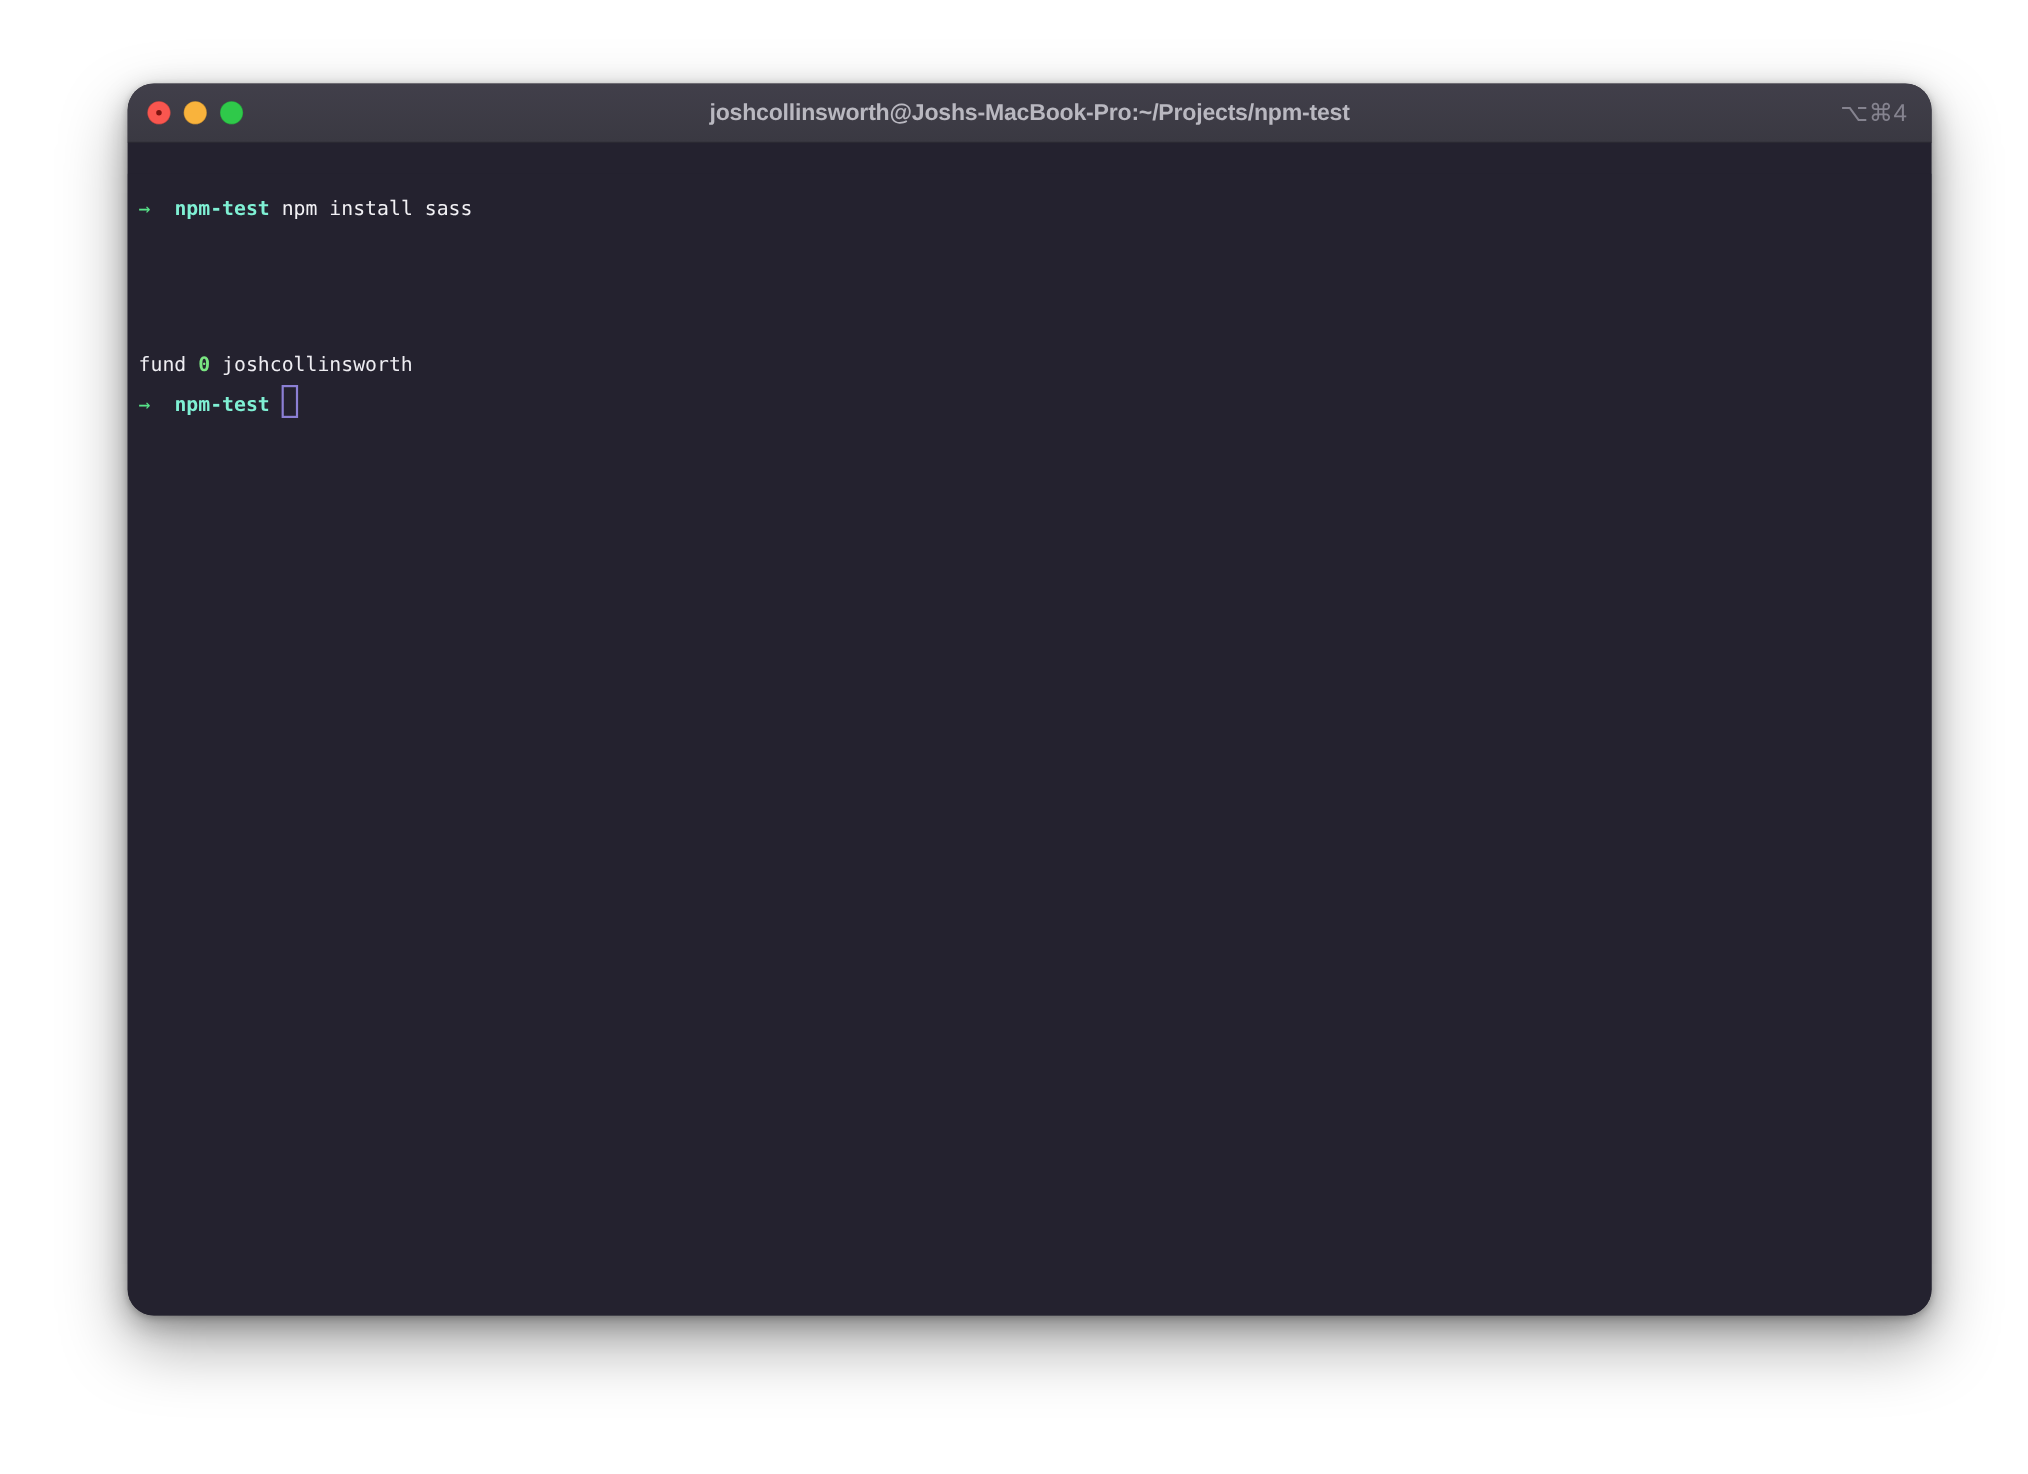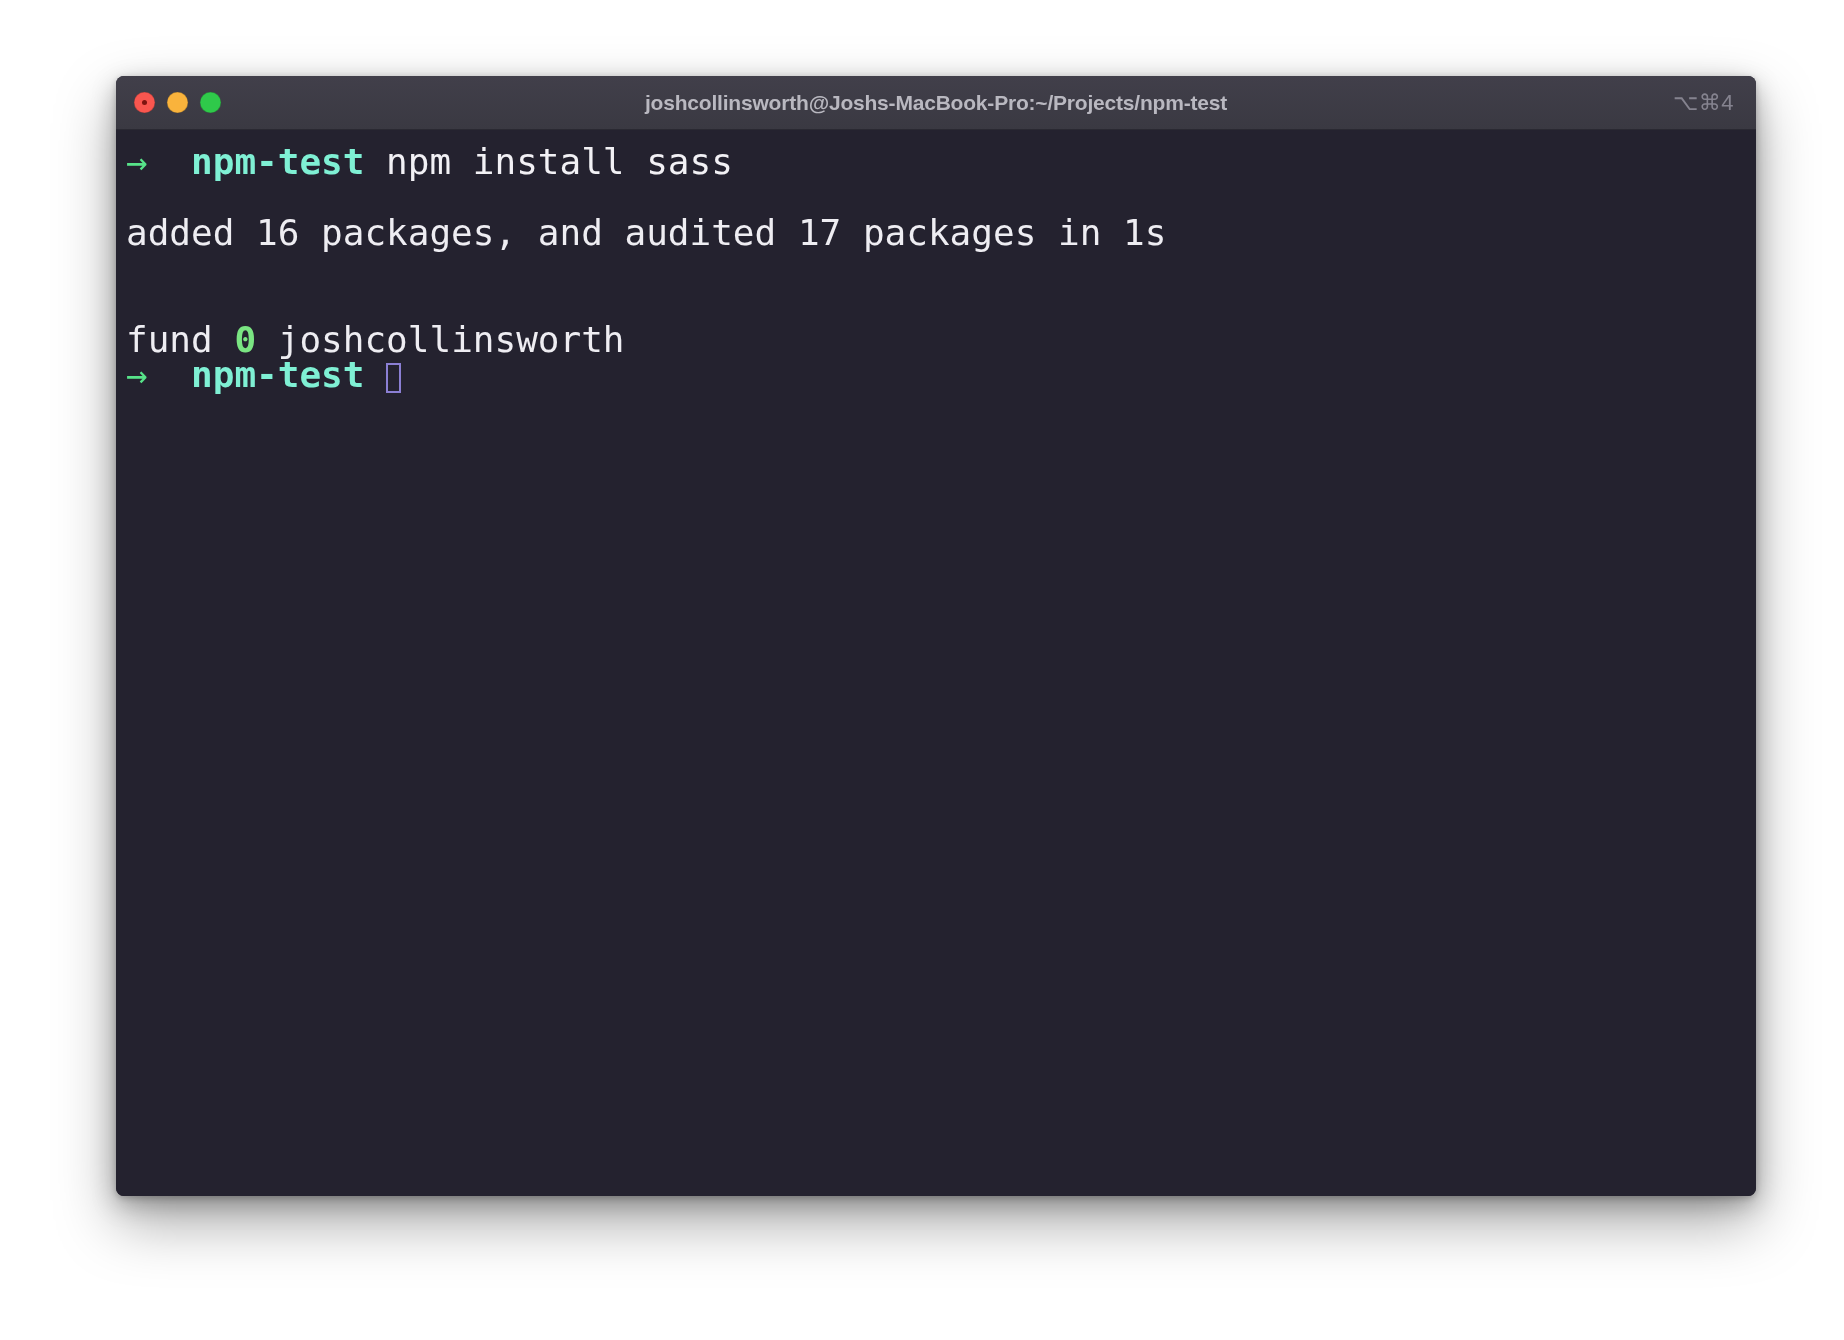--- a/index.html
+++ b/index.html
@@ -21,29 +21,30 @@
     background: #ffffff;
   }
 
   
   .terminal-window {
     position: absolute;
     left: 116px;
     top: 76px;
     width: 1640px;
     height: 1120px;
-    border-radius: 8px;
+    border-radius: 24px;
     background: #24222f;
     box-shadow:
        0 26px 60px rgba(0,0,0,0.34),
        0 8px 24px rgba(0,0,0,0.26),
        0 2px 6px rgba(0,0,0,0.20);
     overflow: hidden;
     display: flex;
     flex-direction: column;
+    gap: 28px;
   }
 
   
   .titlebar {
     position: relative;
     flex: 0 0 auto;
     height: 54px;
     background: linear-gradient(to bottom, #413f4a 0%, #3a3942 100%);
     border-bottom: 1px solid #2a2932;
     display: flex;
@@ -102,21 +103,21 @@
   
   .terminal-body {
     flex: 1 1 auto;
     background: #24222f;
     padding: 14px 0 0 0;
     overflow: hidden;
     position: relative;
   }
   .term-line {
     font-family: "DejaVu Sans Mono", "Liberation Mono", monospace;
-    font-size: 36px;
+    font-size: 18px;
     line-height: 35.5px;
     color: #eeedf2;
     white-space: pre;
     padding-left: 10px;
     letter-spacing: 0px;
   }
 
   .seg-prompt-arrow {
     color: #57e389;
     font-weight: normal;
@@ -159,21 +160,20 @@
         <span class="light light-max"></span>
       </div>
       <div class="window-title">joshcollinsworth@Joshs-MacBook-Pro:~/Projects/npm-test</div>
       <div class="titlebar-right">⌥⌘4</div>
     </div>
 
     <div class="terminal-body">
       <div id="term-lines">
           <div class="term-line"><span class="seg-prompt-arrow">→</span><span class="seg-plain">  </span><span class="seg-dir">npm-test</span><span class="seg-cmd"> npm install sass</span></div>
           <div class="term-line"><span class="seg-plain"> </span></div>
-          <div class="term-line"><span class="seg-plain">added 16 packages, and audited 17 packages in 1s</span></div>
           <div class="term-line"><span class="seg-plain"> </span></div>
           <div class="term-line"><span class="seg-plain"> </span></div>
           <div class="term-line"><span class="seg-plain">fund </span><span class="seg-green-bold">0</span><span class="seg-plain"> joshcollinsworth</span></div>
           <div class="term-line"><span class="seg-prompt-arrow">→</span><span class="seg-plain">  </span><span class="seg-dir">npm-test</span><span class="seg-plain"> </span><span class="cursor-block"></span></div>
         </div>
     </div>
 
   </div>
 
 </div>

